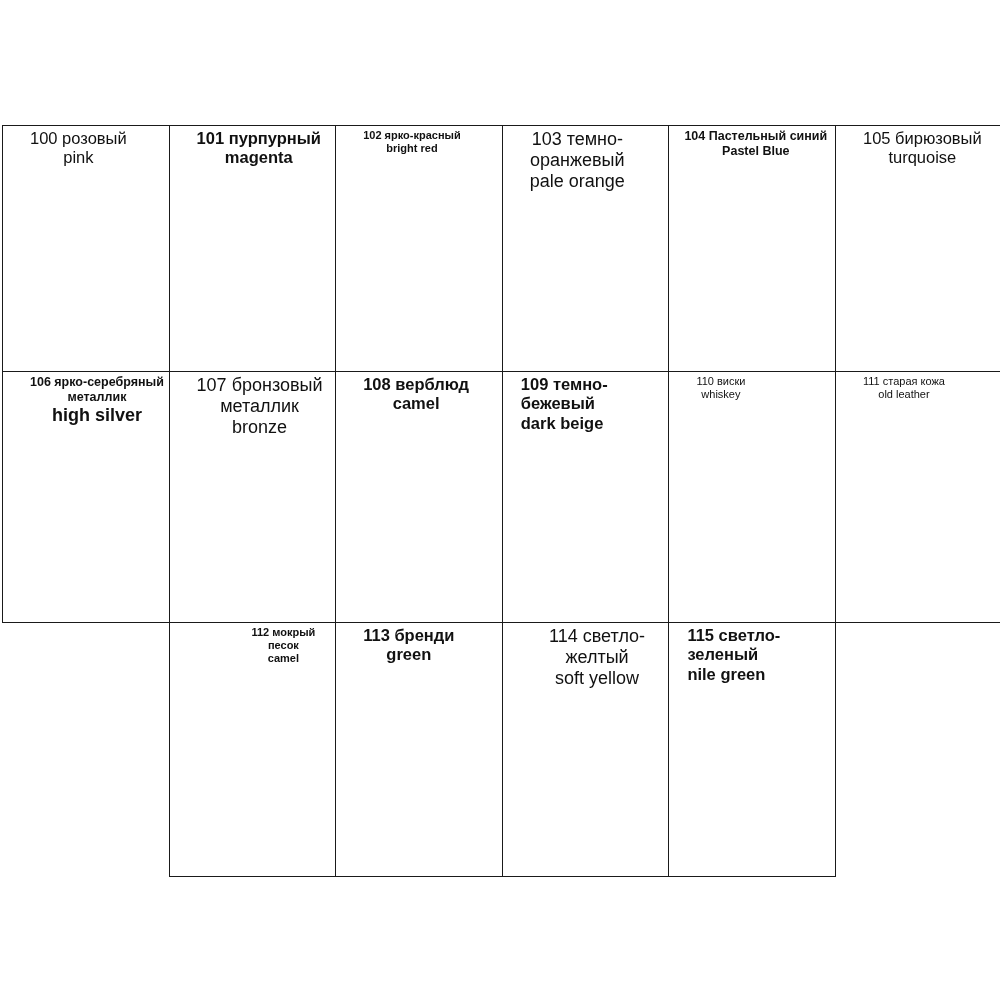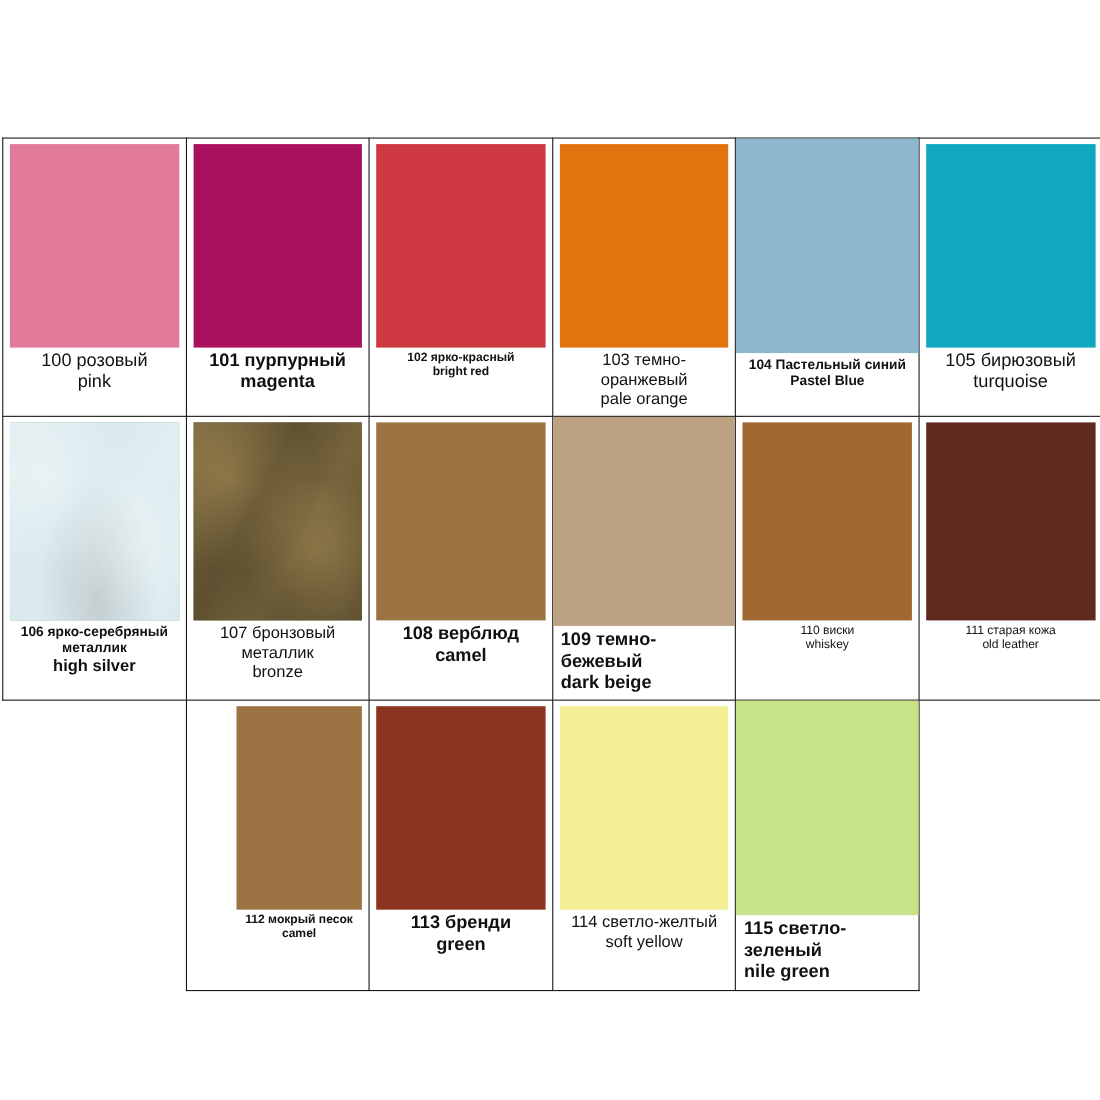--- a/index.html
+++ b/index.html
@@ -40,23 +40,24 @@
     background: #ffffff;
     width: 165.6px;
   }
   .swatch-cell.empty-cell {
     border: none;
     background: transparent;
   }
 
   .cell-inner {
     display: flex;
-    flex-direction: column;
+    flex-direction: row;
     height: 100%;
     box-sizing: border-box;
+    gap: 11px;
   }
 
   .chip-wrap {
     padding: 5px 6px 0 6px;
     box-sizing: border-box;
   }
   .chip-wrap.flush {
     padding: 0;
   }
 
@@ -83,21 +84,21 @@
     padding-left: 7px;
   }
 
   .label-ru, .label-en {
     display: block;
     white-space: pre-line;
   }
 
   .sz-lg  { font-size: 16.5px; }
   .sz-md  { font-size: 11px; }
-  .sz-sm  { font-size: 15px; }
+  .sz-sm  { font-size: 18px; }
   .sz-xs  { font-size: 12.5px; }
 
   .w-bold   { font-weight: bold; }
   .w-normal { font-weight: normal; }
 </style>
 </head>
 <body>
 
 <div id="chart-root">
   <table class="swatch-table">

